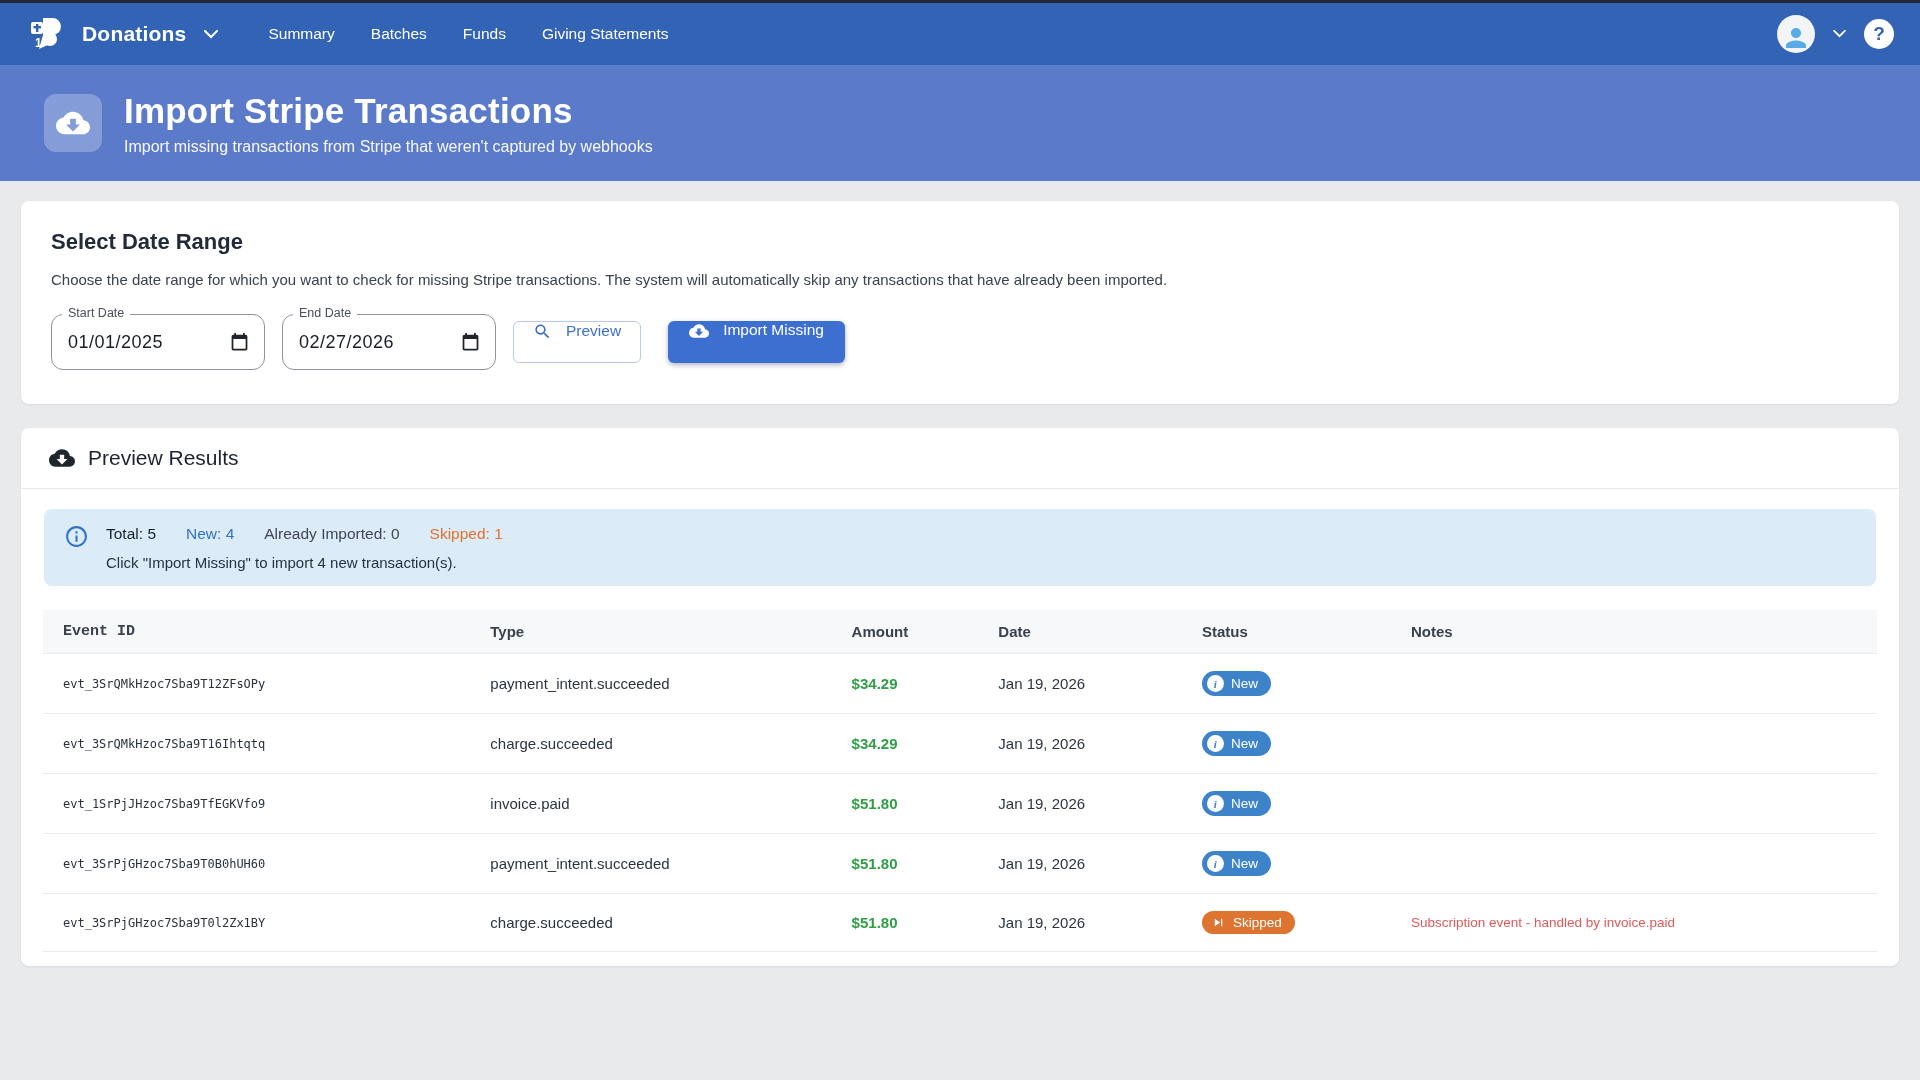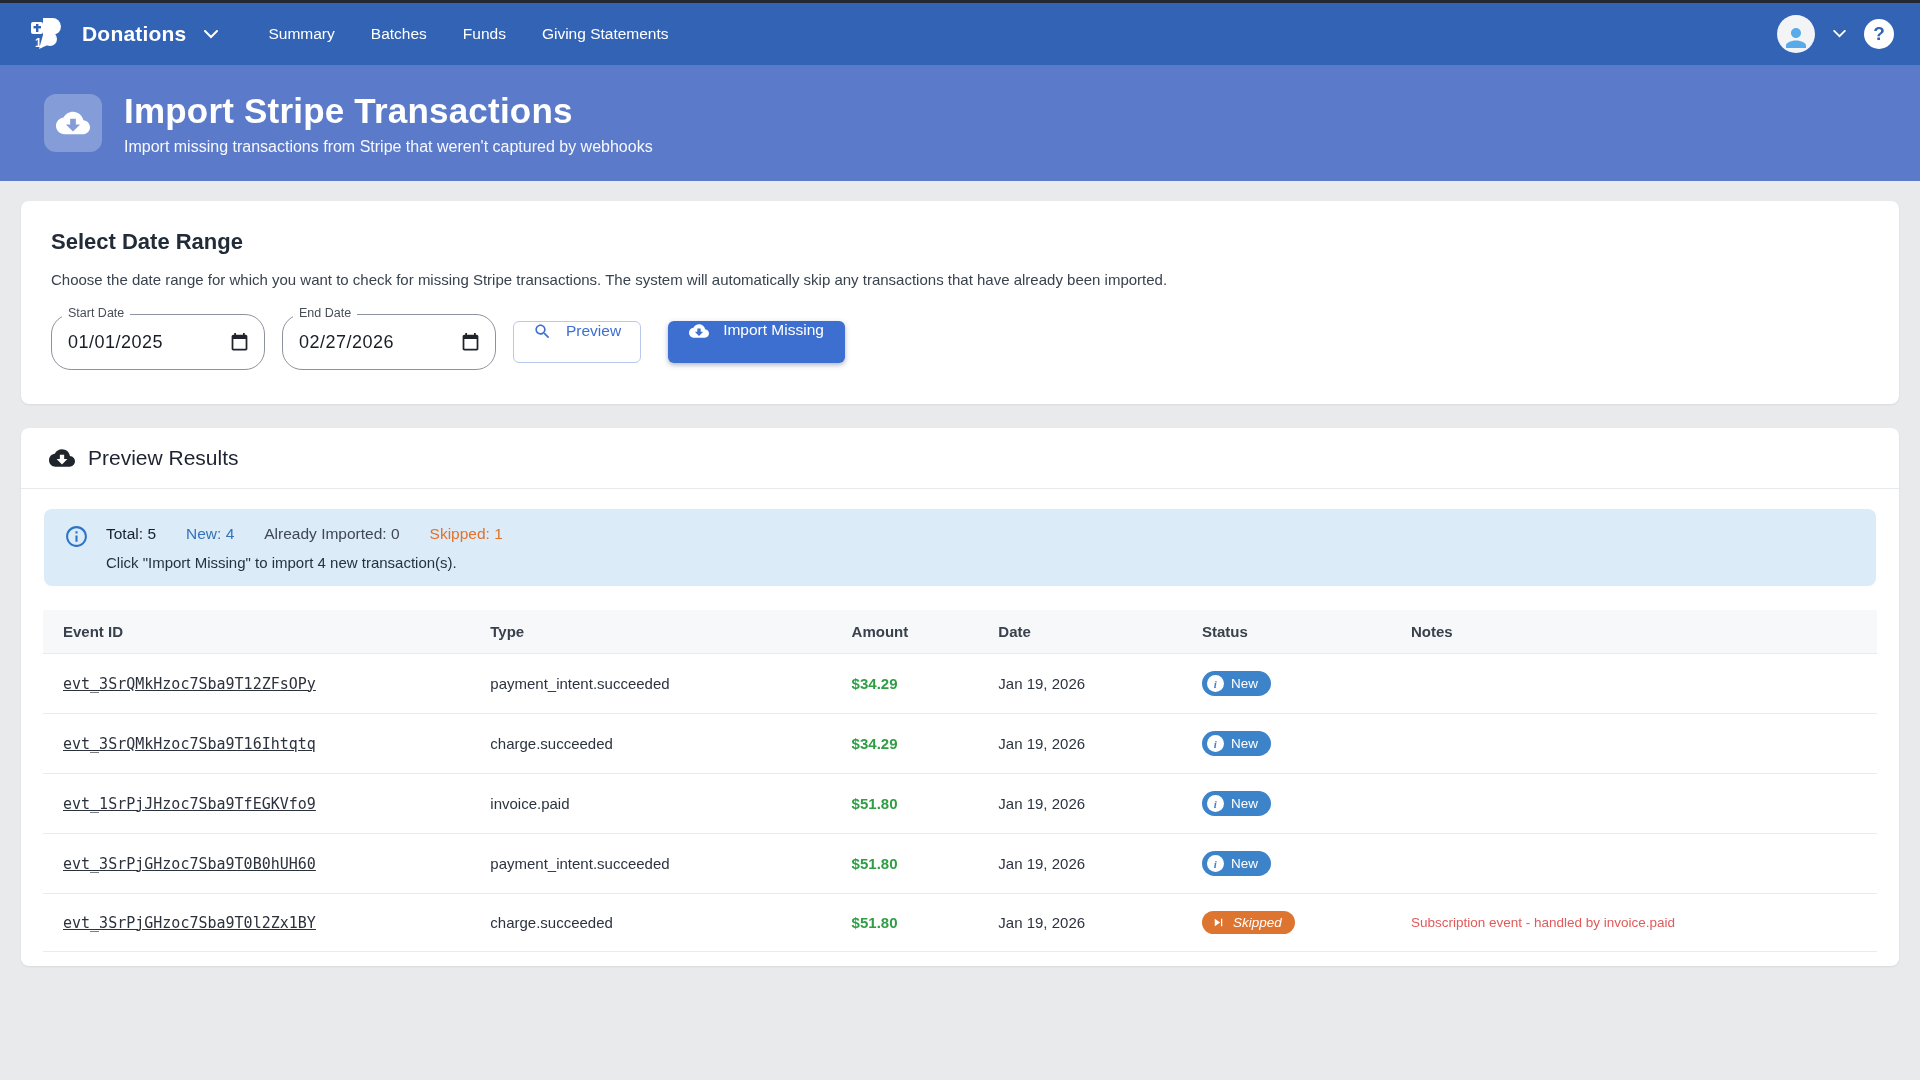--- a/index.html
+++ b/index.html
@@ -59,21 +59,21 @@
     background:#fff; border-radius:8px;
     box-shadow:0 1px 2px rgba(20,30,50,.08);
   }
   .card-date { padding:28px 30px 34px; margin-bottom:24px; }
   .card-title { font-size:22px; font-weight:700; color:#222b38; }
   .card-desc { font-size:15px; color:#39424e; margin-top:16px; }
 
   .controls { display:flex; align-items:center; gap:17px; margin-top:26px; }
   .date-field {
     position:relative; width:214px; height:56px;
-    border:1px solid #8d939c; border-radius:20px;
+    border:1px solid #8d939c; border-radius:12px;
     display:flex; align-items:center; padding:0 14px 0 16px;
     background:#fff;
   }
   .date-label {
     position:absolute; top:-9px; left:10px; background:#fff;
     padding:0 6px; font-size:12.5px; color:#474e58;
   }
   .date-value { font-size:18px; color:#191e26; letter-spacing:.5px; flex:1; }
   .btn { display:inline-flex; align-items:flex-start; gap:14px; height:42px; border-radius:6px; font-size:15.5px; font-weight:400; cursor:pointer; border:none; font-family:inherit; }
   .btn-outline { background:#fff; border:1px solid #b9c9ee; color:var(--c-primary); padding:0 19px; }
@@ -97,33 +97,33 @@
   .banner-line2 { margin-top:11px; font-size:15px; color:#243342; }
 
   .table-wrap { padding:0 22px; }
   table { width:100%; border-collapse:collapse; table-layout:fixed; }
   th {
     background:#f7f8fa; text-align:left; font-size:15px; font-weight:700;
     color:#39414d; padding:13px 20px;
   }
   td { padding:17px 20px; border-top:1px solid #e9ebee; font-size:15px; color:#2c3440; vertical-align:middle; }
   tbody tr:last-child td { border-bottom:1px solid #e9ebee; }
-  .col-event { width:23.3%; } .col-type { width:19.7%; } .col-amount { width:8%; }
+  .col-event { width:23.3%;font-family:Liberation Mono, monospace; } .col-type { width:19.7%; } .col-amount { width:8%; }
   .col-date { width:11.1%; } .col-status { width:11.4%; } .col-notes { width:26.5%; }
-  .cell-event { font-family:"DejaVu Sans Mono", monospace; font-size:15px; color:#2b323c;text-decoration:underline; }
+  .cell-event { font-family:"DejaVu Sans Mono", monospace; font-size:12px; color:#2b323c; }
   .cell-amount { color:var(--c-amount); font-weight:700; }
   .cell-notes { color:var(--c-note); font-size:13.5px; }
 
   .badge {
     display:inline-flex; align-items:center; gap:7px;
     padding:4px 13px 4px 5px; border-radius:999px;
     color:#fff; font-size:13.5px; font-weight:500;
   }
   .badge-new { background:var(--c-badge-new); }
-  .badge-skipped { background:var(--c-badge-skipped); padding-left:9px;font-style:italic; }
+  .badge-skipped { background:var(--c-badge-skipped); padding-left:9px; }
   .badge-ico {
     width:17px; height:17px; border-radius:50%; background:#fff;
     color:var(--c-badge-new); display:flex; align-items:center; justify-content:center;
     font-size:11px; font-weight:700; font-family:"Liberation Serif", serif; font-style:italic;
   }
   svg { display:block; }
 </style>
 </head>
 <body>
 

